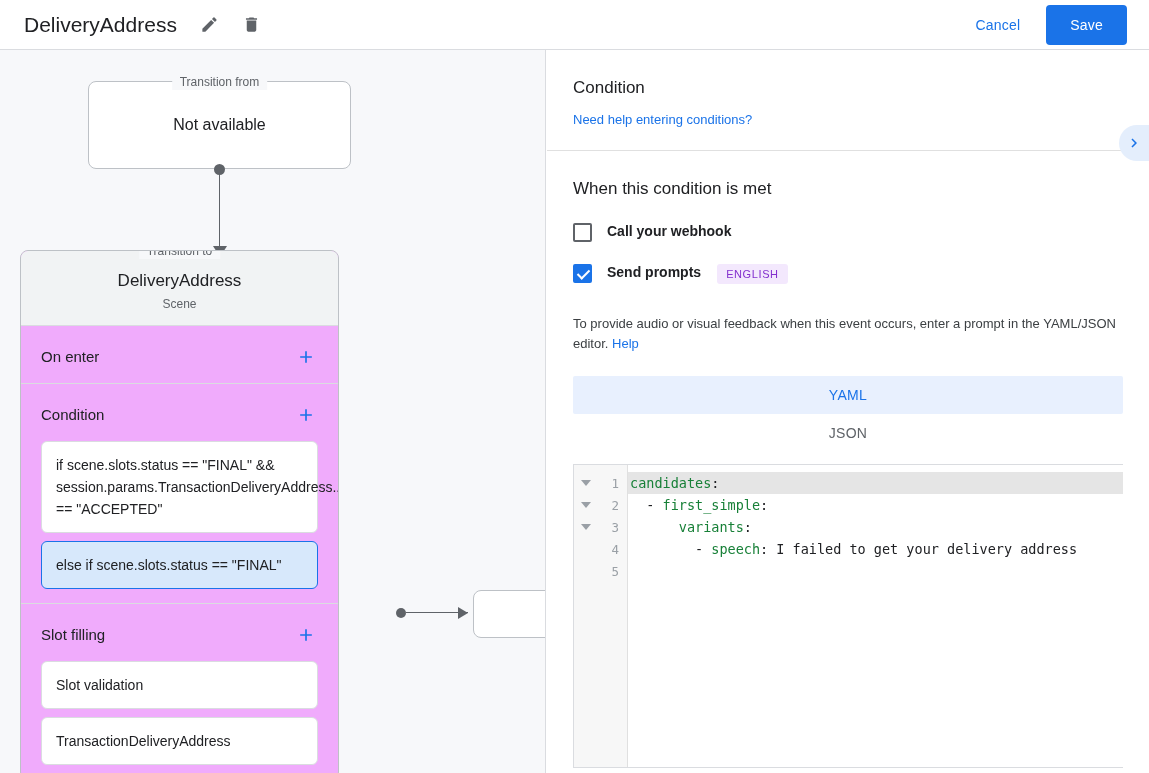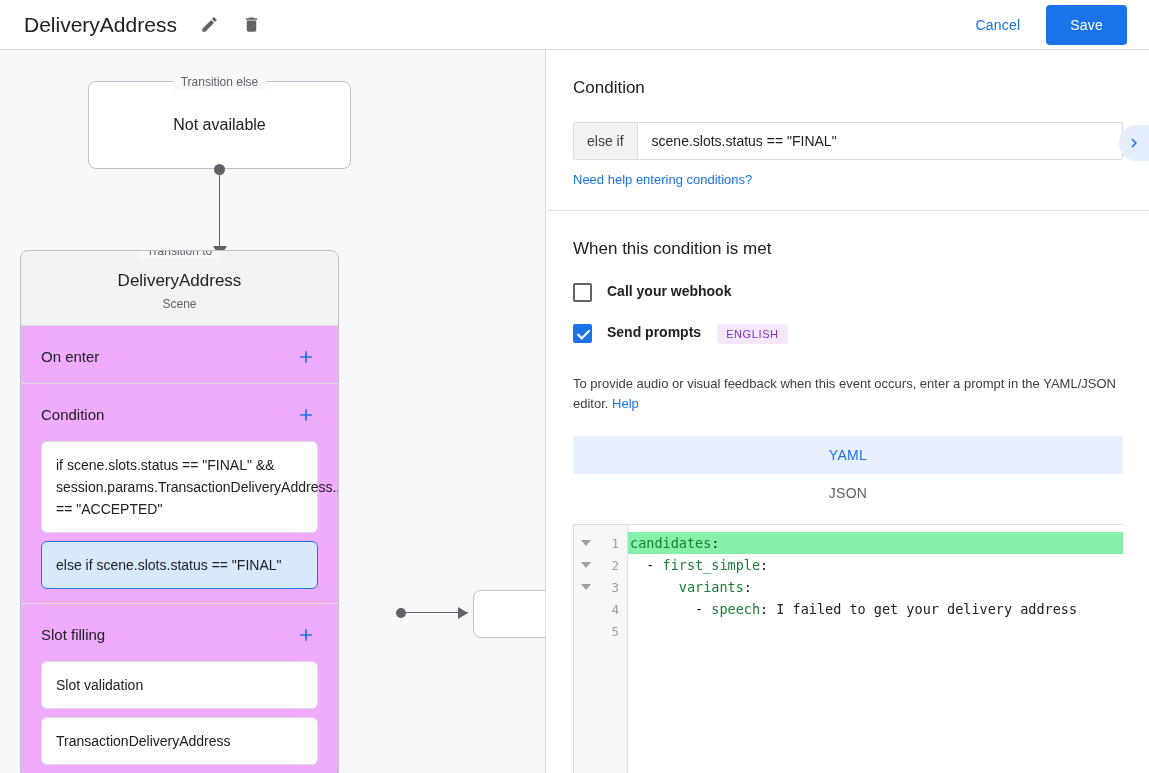--- a/index.html
+++ b/index.html
@@ -208,21 +208,21 @@
     border-right: 5px solid transparent; border-top: 6px solid #9aa0a6; cursor: pointer;
   }
   .code {
     flex: 1 1 auto; padding-top: 7px; overflow: hidden; position: relative;
   }
   .cline {
     height: 22px; line-height: 22px; white-space: pre;
     font-family: "DejaVu Sans Mono", monospace; font-size: 13.5px; color: #202124;
     padding-left: 2px;
   }
-  .cline.hl { background: #86efac; }
+  .cline.hl { background: #e5e5e5; }
   .k { color: #188038; }
 </style>
 </head>
 <body>
 
 <div class="app">
 
   <div class="header">
     <div class="header-title">DeliveryAddress</div>
 
@@ -243,21 +243,21 @@
     <button class="cancel-btn">Cancel</button>
     <button class="save-btn">Save</button>
   </div>
 
   <div class="body-wrap">
 
     <div class="canvas">
 
       <div class="fs-card" id="transition-from">
         <div class="fs-box">
-          <div class="fs-legend">Transition else</div>
+          <div class="fs-legend">Transition from</div>
           <div class="not-available">Not available</div>
         </div>
       </div>
 
       <div class="v-dot"></div>
       <div class="v-line"></div>
       <div class="v-arrow"></div>
 
       <div class="fs-card" id="transition-to">
         <div class="fs-box">
@@ -312,24 +312,20 @@
       <div class="out-arrow"></div>
       <div class="ghost-card"></div>
     </div>
 
     <div class="panel">
 
       <div class="panel-sec">
         <div class="panel-pad">
           <div class="panel-h">Condition</div>
 
-          <div class="cond-input-row">
-            <div class="cond-prefix">else if</div>
-            <input class="cond-field" type="text" value="scene.slots.status == &quot;FINAL&quot;" style="">
-          </div>
 
           <a class="help-link">Need help entering conditions?</a>
         </div>
 
         <div class="chevron-pill">
           <svg width="18" height="18" viewBox="0 0 24 24" aria-hidden="true">
               <path d="M8.59 16.59 13.17 12 8.59 7.41 10 6l6 6-6 6-1.41-1.41z"></path>
             </svg>
         </div>
       </div>

